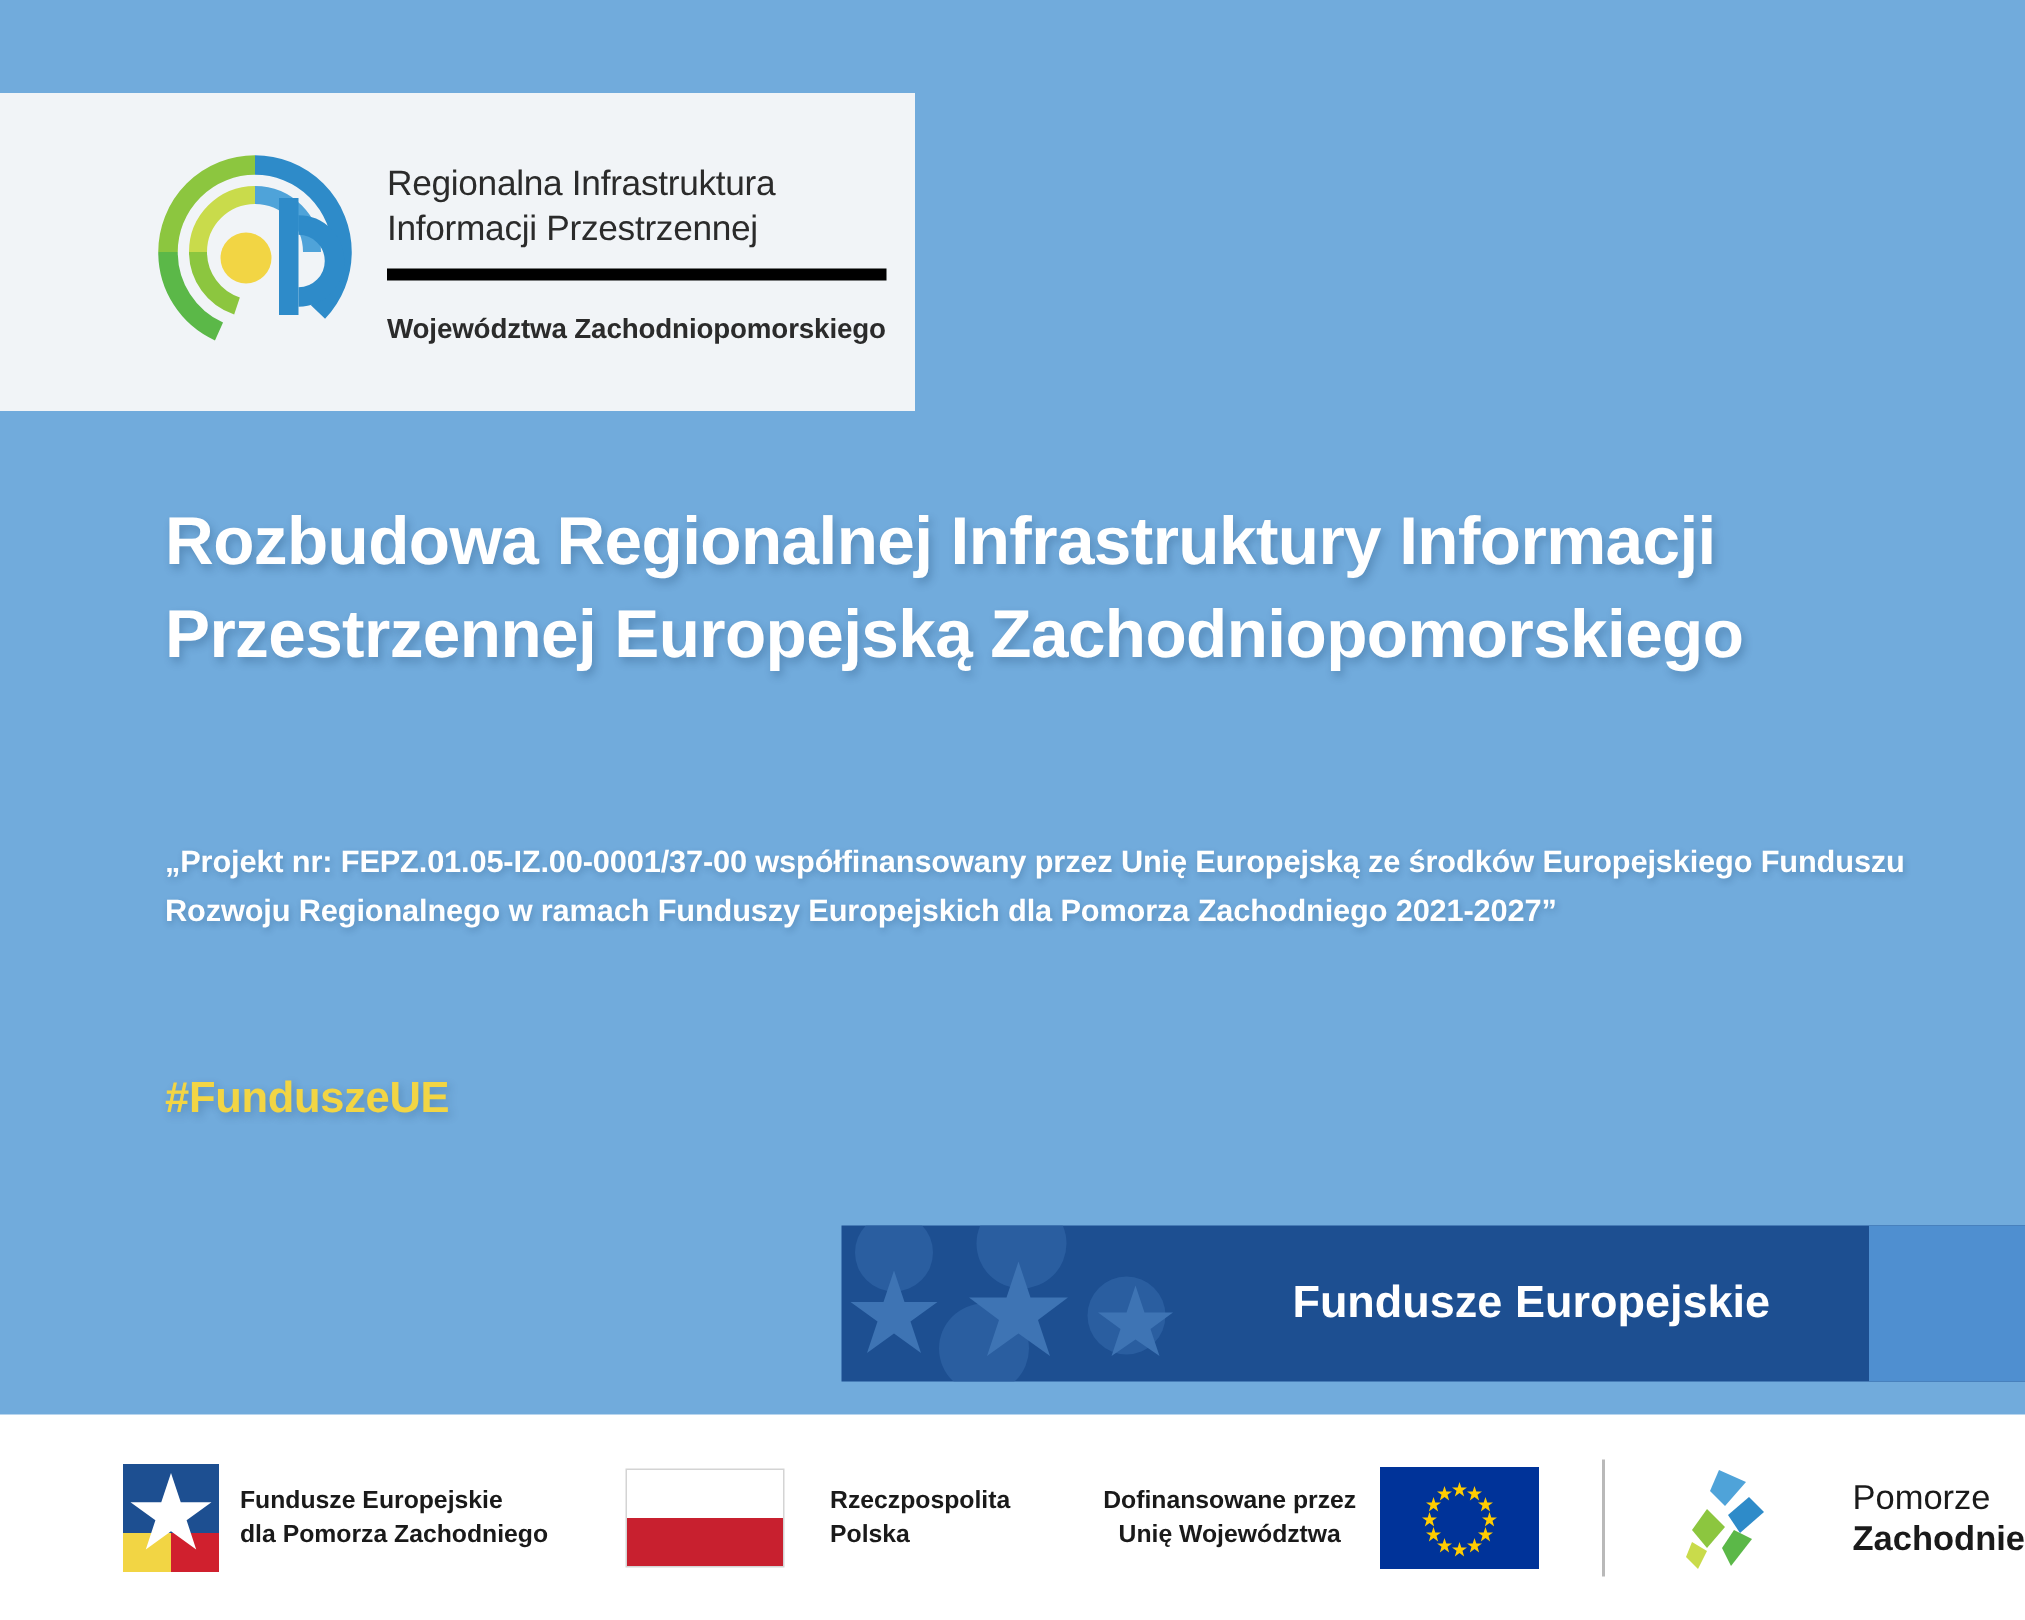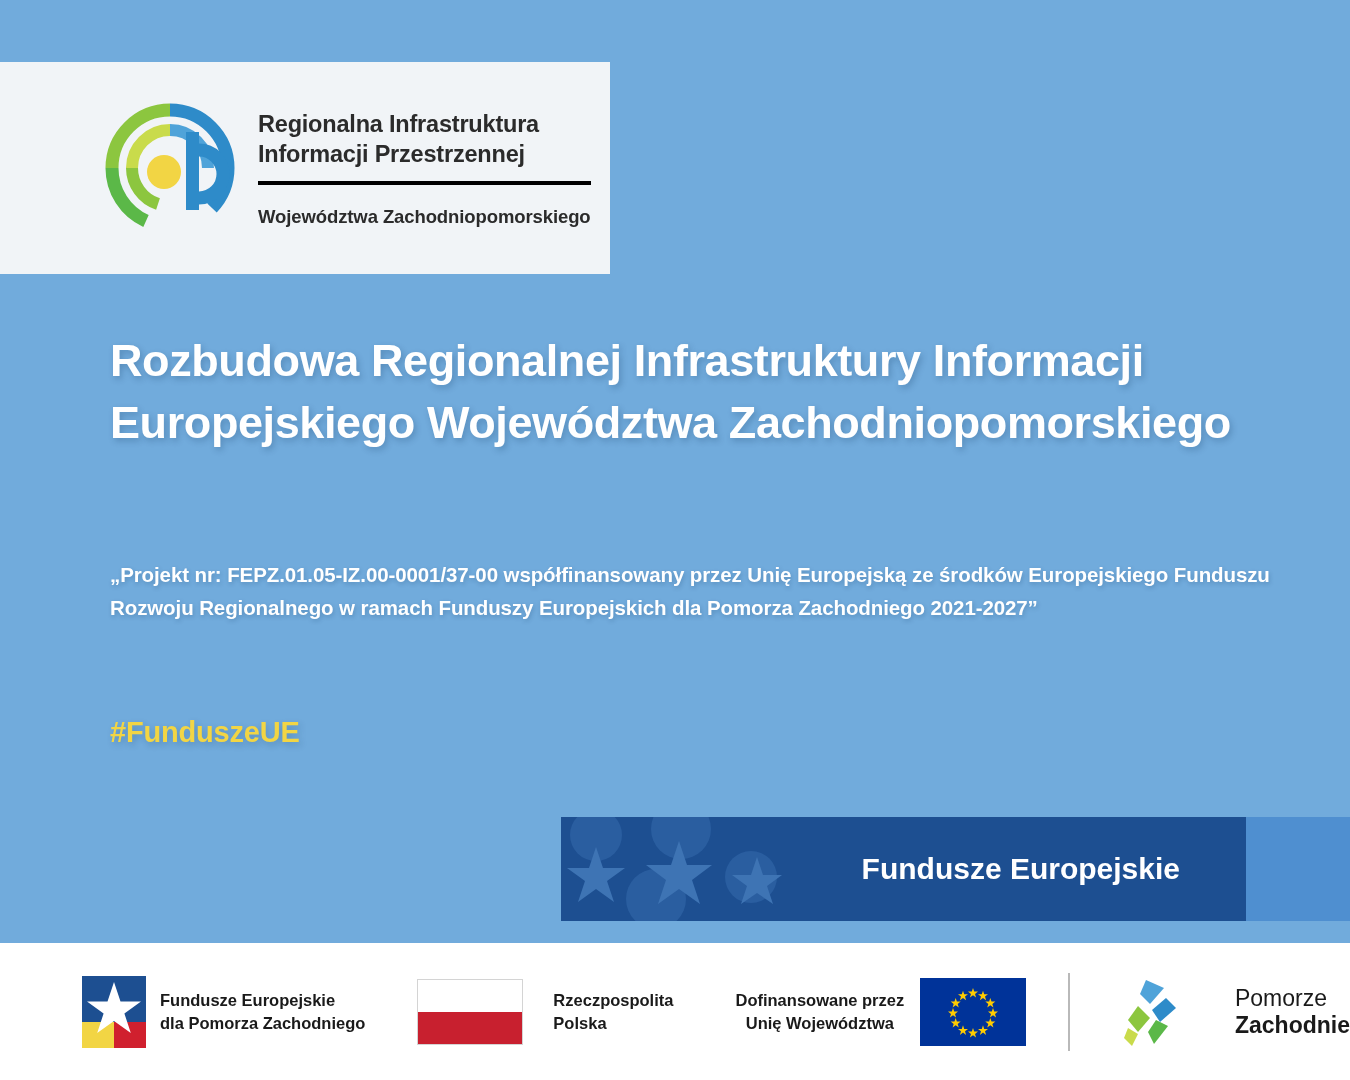--- a/index.html
+++ b/index.html
@@ -23,29 +23,29 @@
     margin-left: 100px;
     flex: none;
   }
   .rip-logo-mark svg { display:block; width:140px; height:132px; }
 
   .rip-logo-text {
     margin-left: 18px;
     color: #2B2B2B;
   }
   .rip-line1, .rip-line2 {
-    font-size: 23.5px; font-weight: bold; letter-spacing: -0.2px;
+    font-size: 23.5px; font-weight: normal; letter-spacing: -0.2px;
     line-height: 30px; white-space: nowrap;
   }
   .rip-line3 {
     margin-top: 12px;
     font-size: 18.5px; font-weight: bold; letter-spacing: -0.1px;
     white-space: nowrap;
     padding-top: 21px;
-    border-top: 4px solid #000000;
+    border-top: 8px solid #000000;
     display: inline-block;
     text-align: right;
   }
 
   
   .headline {
     position: absolute; left: 110px; top: 330px;
     width: 1140px;
     color: #FFFFFF;
     font-size: 45px; font-weight: bold;
@@ -167,21 +167,21 @@
     </svg>
   </div>
 
   <div class="rip-logo-text">
     <div class="rip-line1">Regionalna Infrastruktura</div>
     <div class="rip-line2">Informacji Przestrzennej</div>
     <div class="rip-line3">Województwa Zachodniopomorskiego</div>
   </div>
 </div>
 
-<h1 class="headline">Rozbudowa Regionalnej Infrastruktury Informacji Europejskiego Województwa Zachodniopomorskiego</h1>
+<h1 class="headline">Rozbudowa Regionalnej Infrastruktury Informacji Przestrzennej Europejską Zachodniopomorskiego</h1>
 
 <p class="desc">„Projekt nr: FEPZ.01.05-IZ.00-0001/37-00 współfinansowany przez Unię Europejską ze środków Europejskiego Funduszu Rozwoju Regionalnego w ramach Funduszy Europejskich dla Pomorza Zachodniego 2021-2027”</p>
 
 <div class="tags">
   <div>#FunduszeUE</div>
 </div>
 
 <div class="fe-bar">
   <svg class="deco" viewBox="0 0 260 104" xmlns="http://www.w3.org/2000/svg">
     <circle cx="35" cy="18" r="26" fill="#2A5EA0"></circle>

